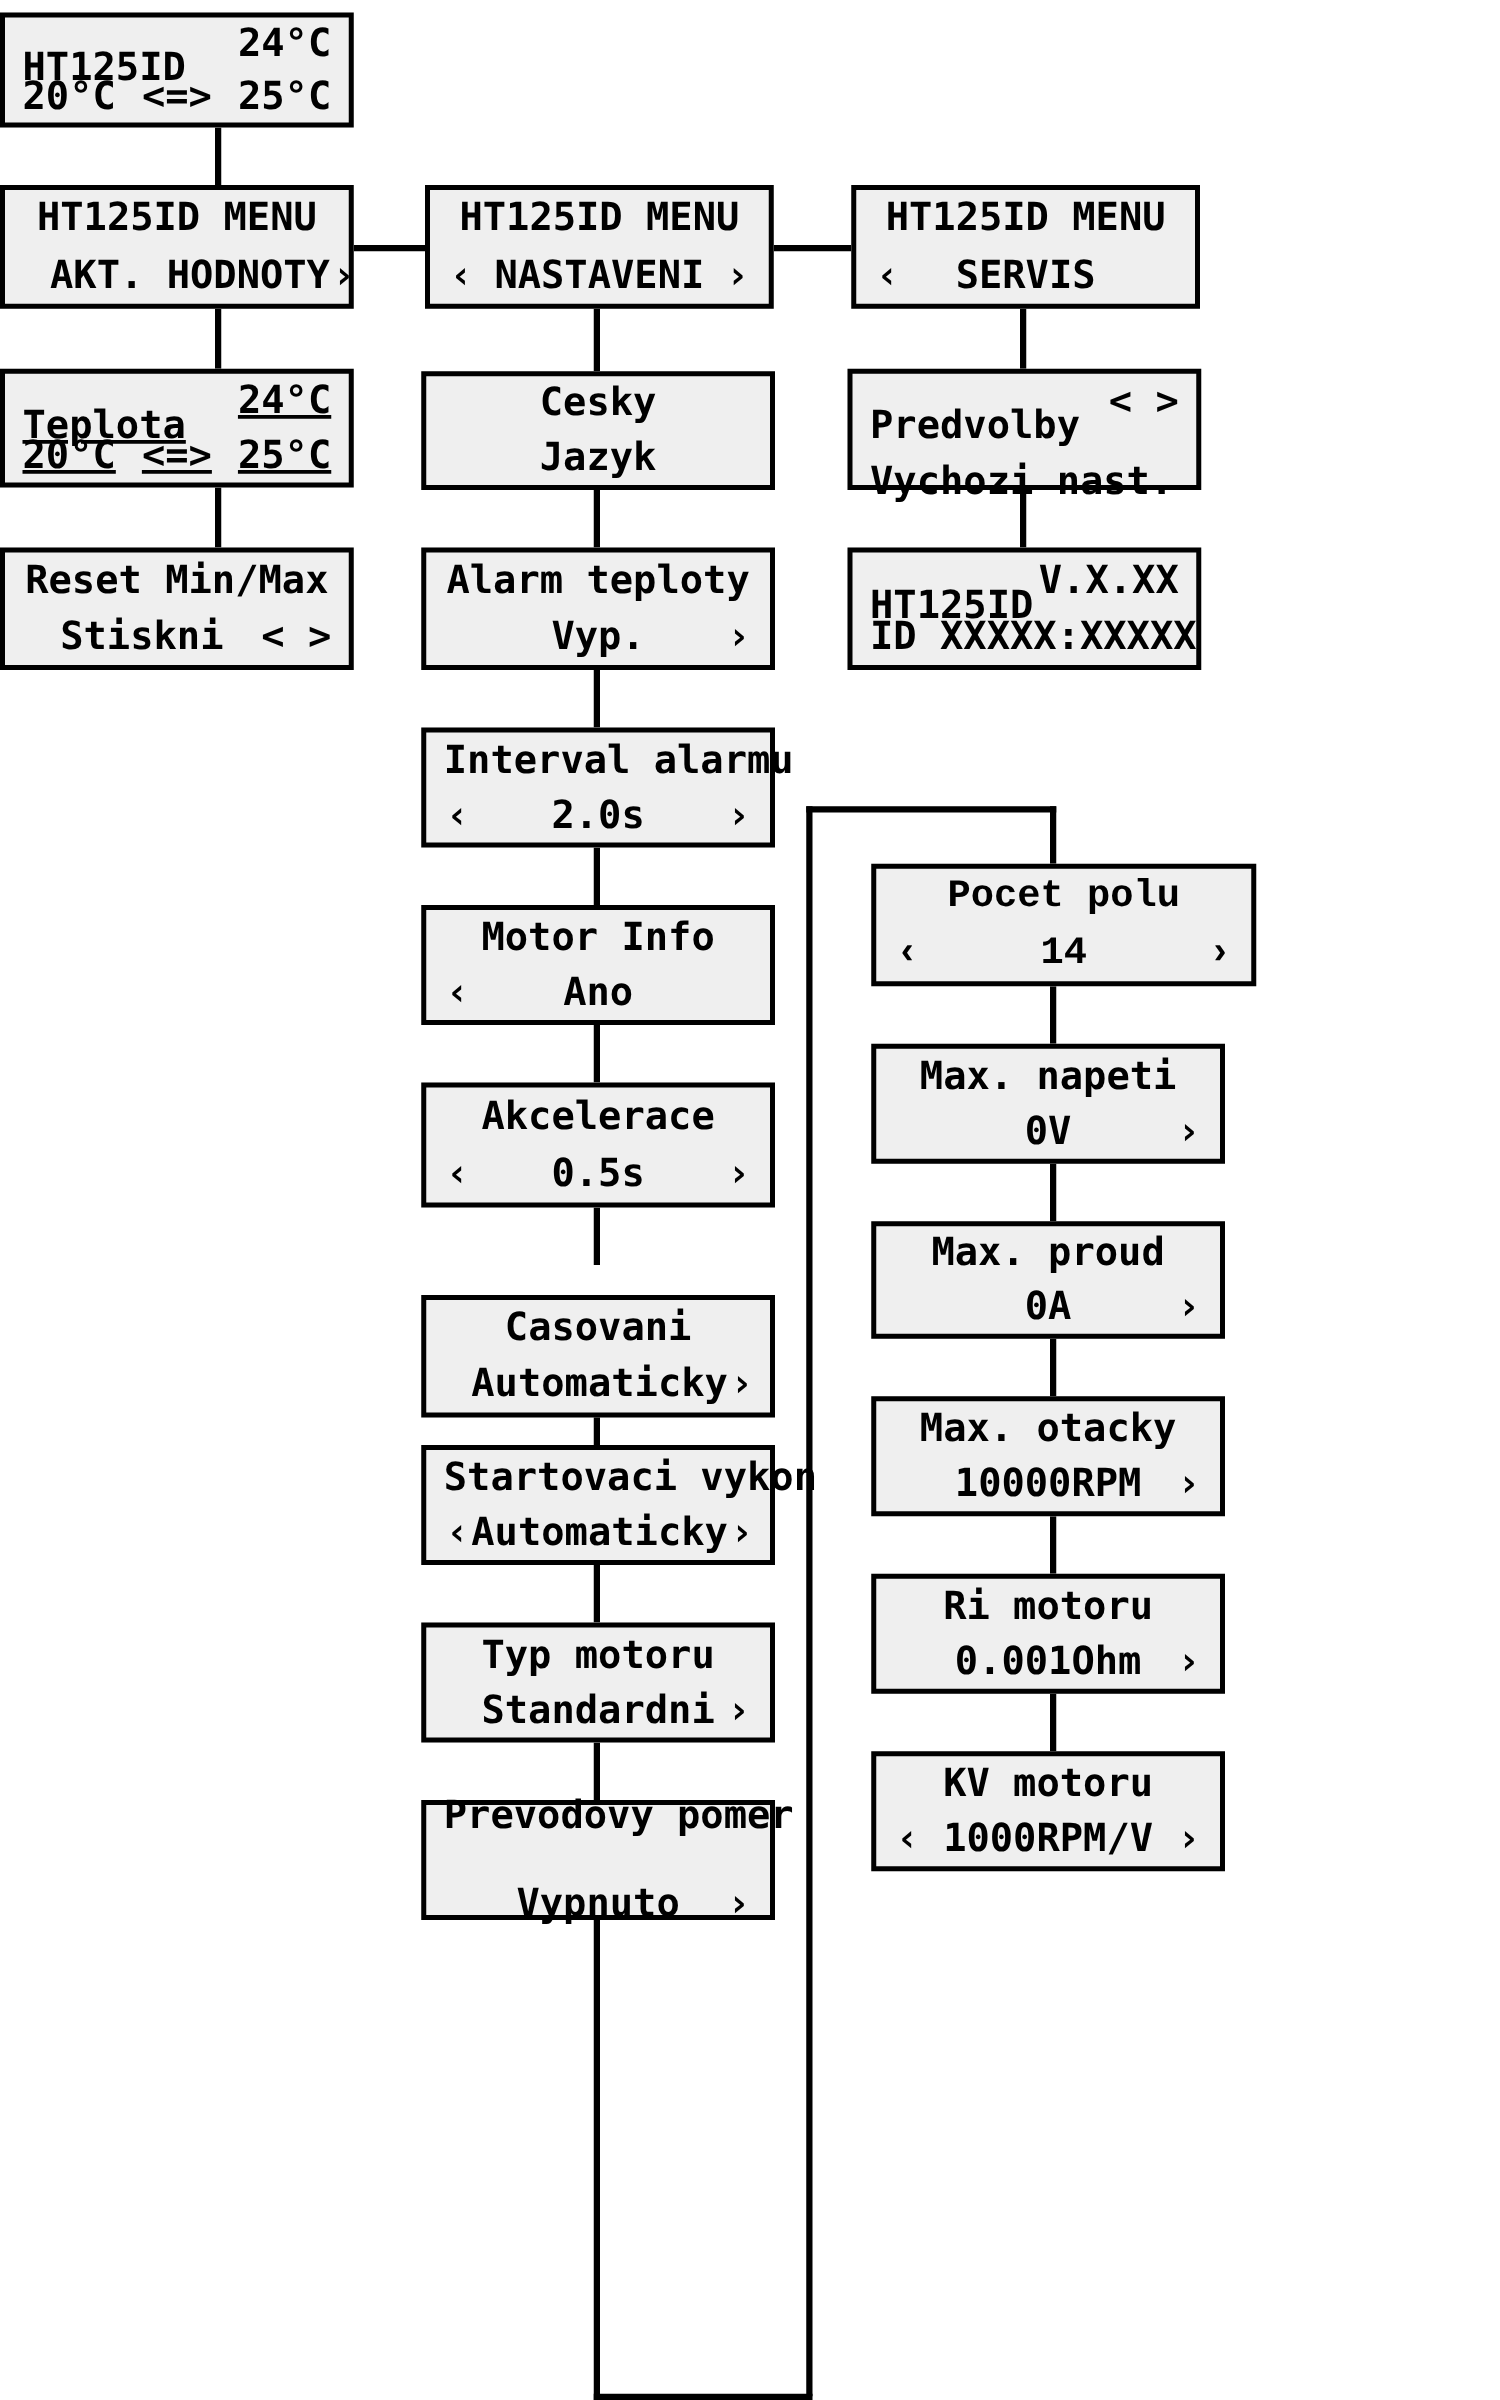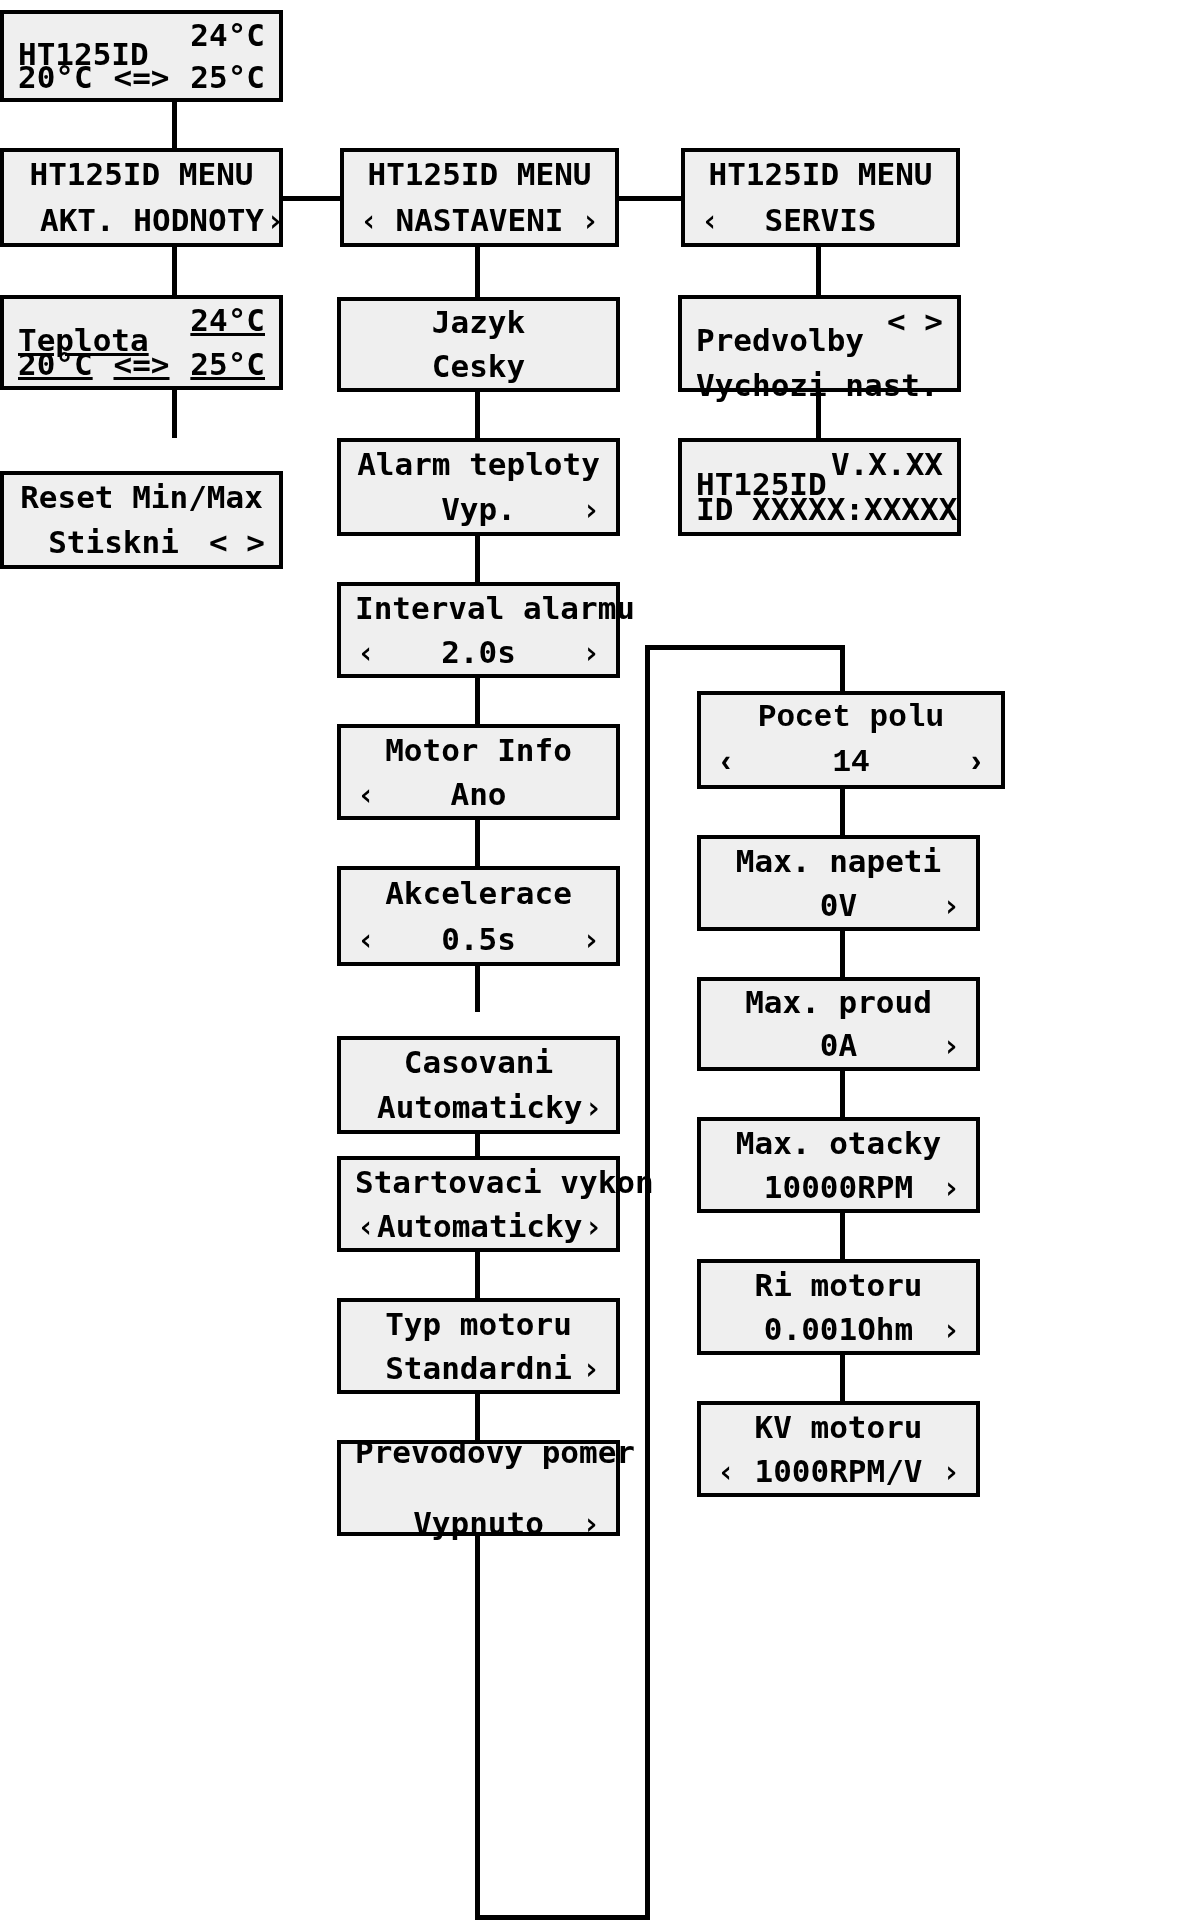--- a/index.html
+++ b/index.html
@@ -171,36 +171,36 @@
       <span class="left-label">Teplota</span>
       <span class="right-label">24°C</span>
     </div>
     <div class="lcd-row">
       <span>20°C</span>
       <span class="mid">&lt;=&gt;</span>
       <span>25°C</span>
     </div>
   </div>
 
-  <div class="lcd" style="left:0px; top:438px; width:283px; height:98px;margin-top:33px;">
+  <div class="lcd" style="left:0px; top:438px; width:283px; height:98px;">
     <div class="lcd-row">
       <span class="mid">Reset Min/Max</span>
     </div>
     <div class="lcd-row">
       <span class="mid">Stiskni</span>
       <span class="right-label">&lt; &gt;</span>
     </div>
   </div>
 
   <div class="lcd" style="left:337px; top:297px; width:283px; height:95px;">
     <div class="lcd-row">
+      <span class="mid">Cesky</span>
+    </div>
+    <div class="lcd-row">
       <span class="mid">Jazyk</span>
-    </div>
-    <div class="lcd-row">
-      <span class="mid">Cesky</span>
     </div>
   </div>
 
   <div class="lcd" style="left:337px; top:438px; width:283px; height:98px;">
     <div class="lcd-row">
       <span class="mid">Alarm teploty</span>
     </div>
     <div class="lcd-row">
       <span class="arrow blank"></span>
       <span class="mid">Vyp.</span>

